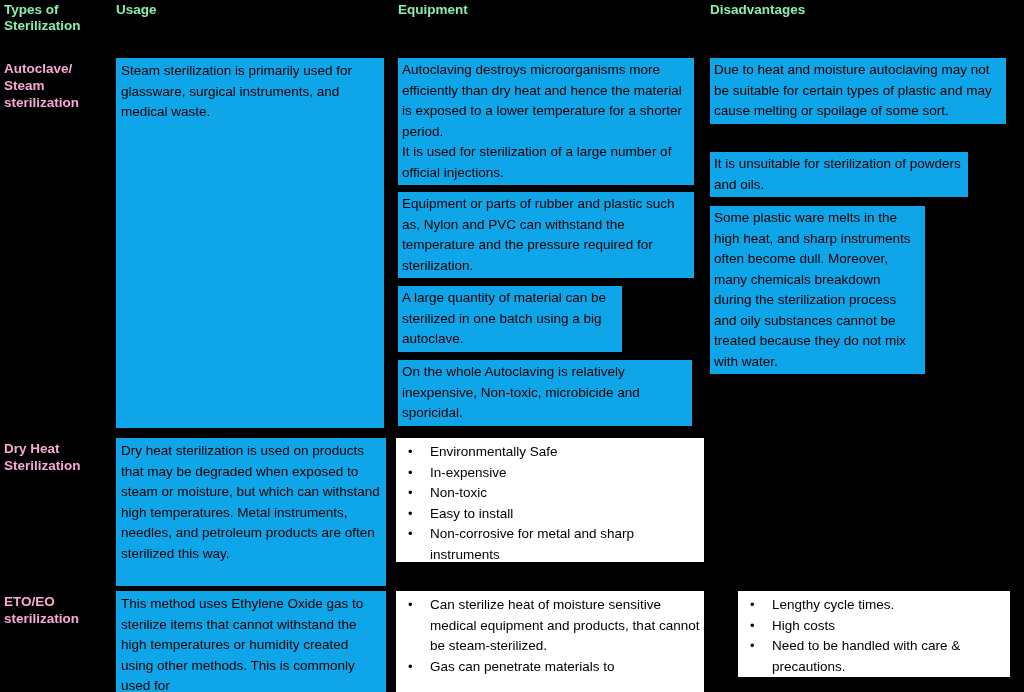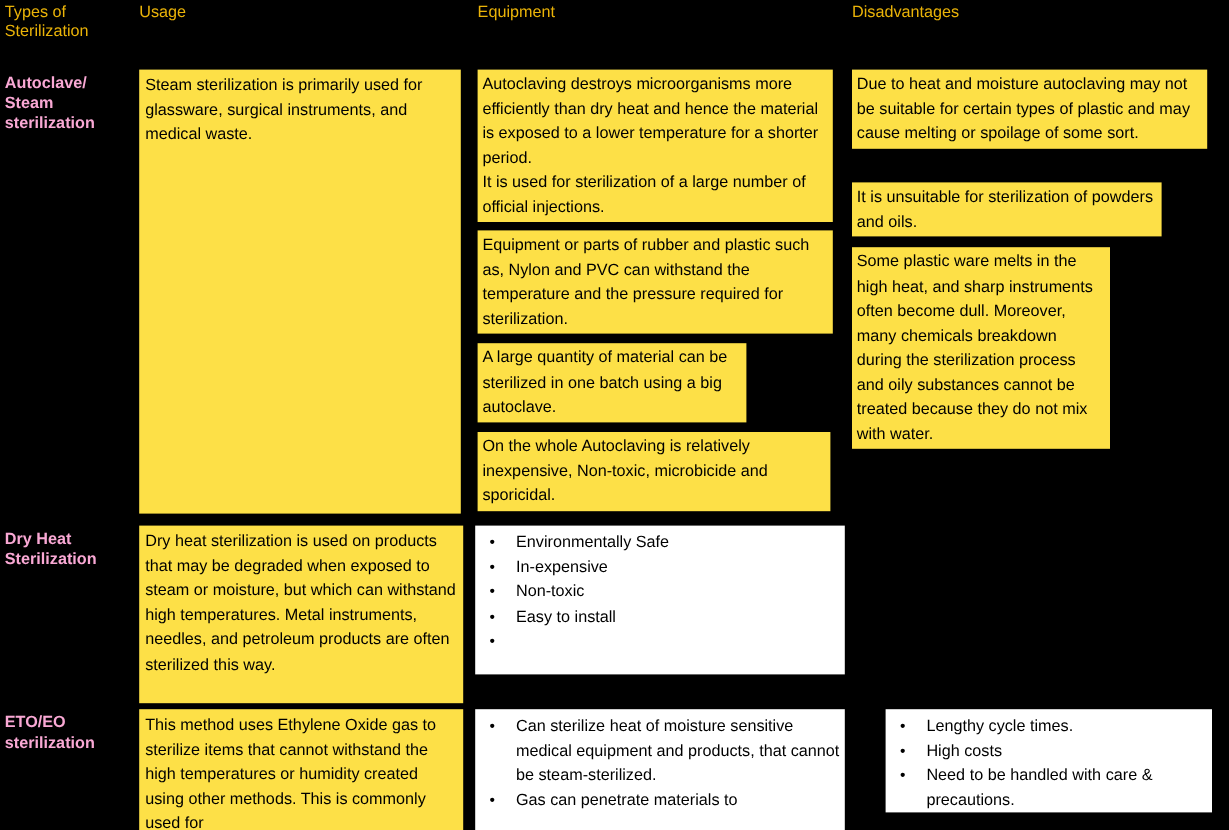--- a/index.html
+++ b/index.html
@@ -25,39 +25,39 @@
   .header-row {
     position: absolute;
     top: 0;
     left: 0;
     width: 1024px;
     height: 40px;
   }
   .hcell {
     position: absolute;
     top: 2px;
-    font-weight: normal;
+    font-weight: bold;
     font-size: 13.5px;
     line-height: 16px;
-    color: #eab308;
+    color: #86efac;
     background: #000000;
     white-space: pre-line;
   }
   .hcell.c0 { left: 4px;   width: 104px; }
   .hcell.c1 { left: 116px; width: 270px; }
   .hcell.c2 { left: 398px; width: 300px; }
   .hcell.c3 { left: 710px; width: 300px; }
 
   
   .tb {
     position: absolute;
     font-size: 13.5px;
     line-height: 20.5px;
     color: #000000;
-    background: #fde047;
+    background: #0ea5e9;
     white-space: pre-line;
   }
   .rowlabel {
     position: absolute;
     font-size: 13.5px;
     line-height: 17px;
     font-weight: bold;
     color: #f9a8d4;
     background: #000000;
     white-space: pre-line;
@@ -162,20 +162,21 @@
       <li>
         <span class="bullet">•</span>
         <span>Non-toxic</span>
       </li>
       <li>
         <span class="bullet">•</span>
         <span>Easy to install</span>
       </li>
       <li>
         <span class="bullet">•</span>
+        <span>Non-corrosive for metal and sharp instruments</span>
       </li>
     </ul>
   </div>
 
 
   <div class="rowlabel" id="r3-label">ETO/EO
 sterilization</div>
 
   <div class="tb" id="r3-usage">This method uses Ethylene Oxide gas to sterilize items that cannot withstand the high temperatures or humidity created using other methods. This is commonly used for</div>
 

